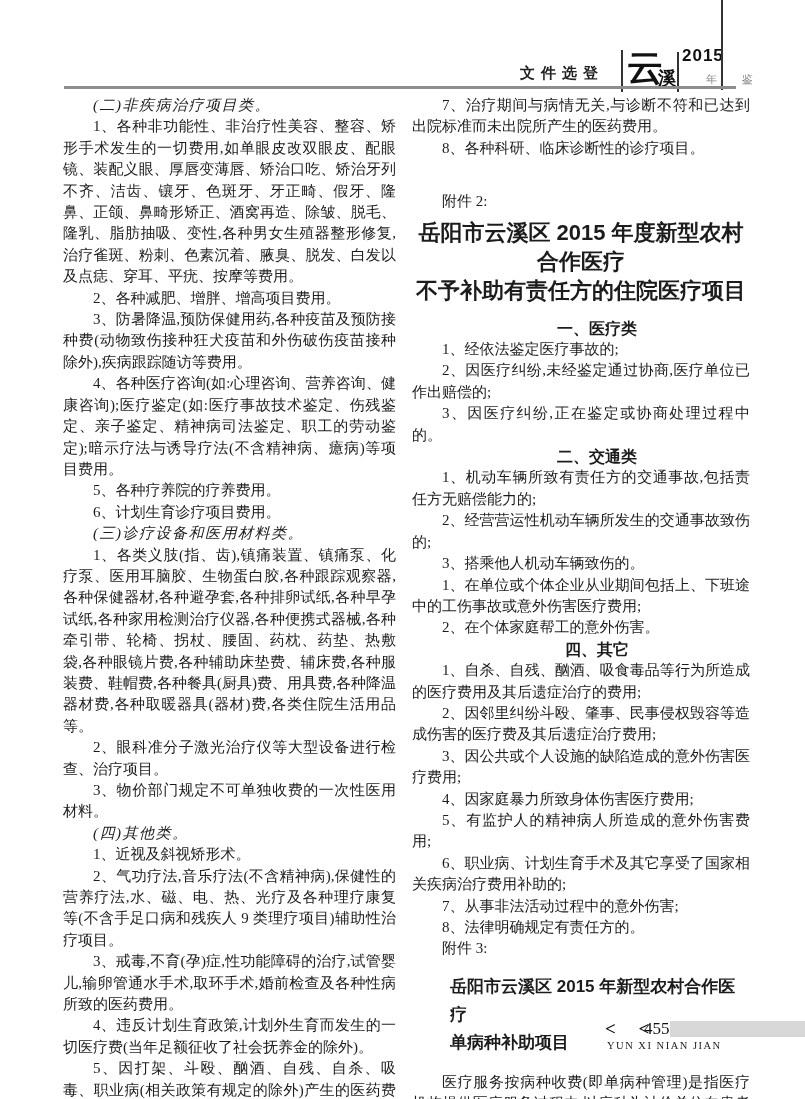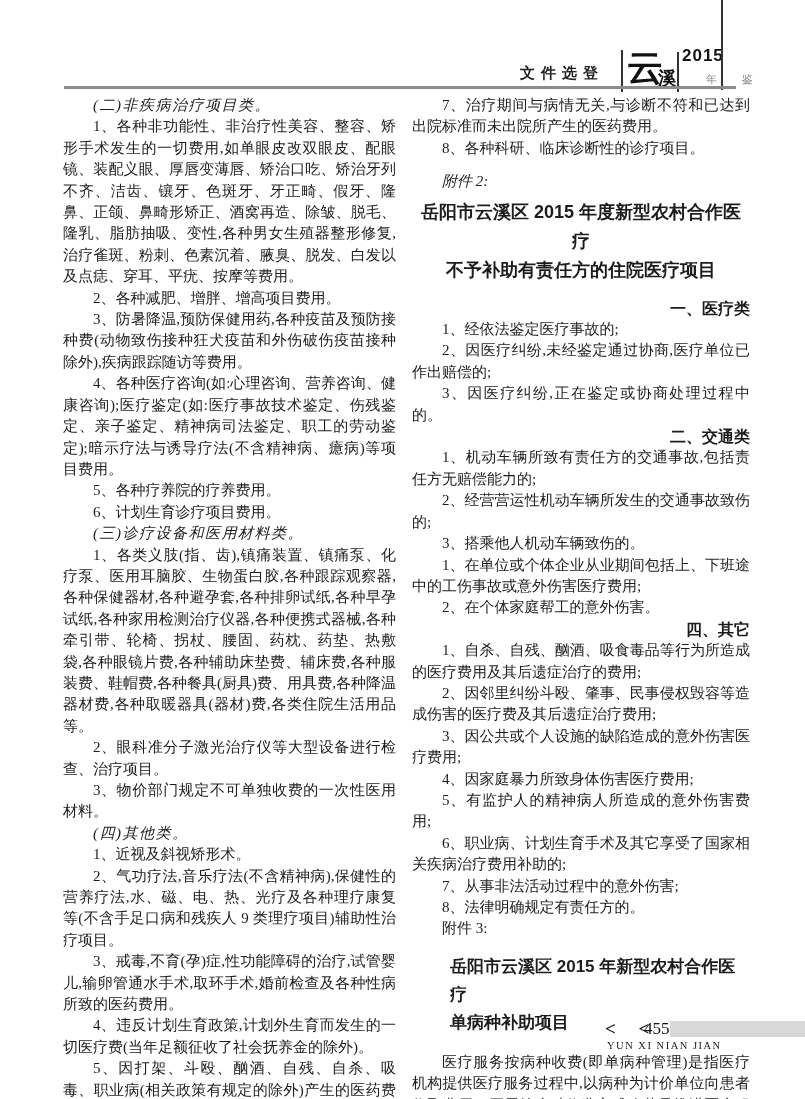--- a/index.html
+++ b/index.html
@@ -54,27 +54,27 @@
   .para {
     font-size: 15px; line-height: 21.4px;
     text-align: justify; text-indent: 2em;
   }
   .s-kai {
     font-style: italic; letter-spacing: 1.5px;
     font-family: "Liberation Serif", "DejaVu Serif", serif;
   }
   .s-heading {
     font-family: "Liberation Sans", "DejaVu Sans", sans-serif;
-    font-weight: bold; font-size: 16px; text-align: right;
+    font-weight: bold; font-size: 16px; text-align: center;
   }
-  .s-label-spaced { margin-top: 12px; font-style: italic; }
+  .s-label-spaced { margin-top: 32px; }
   .s-title-center {
     white-space: pre-line; text-indent: 0; text-align: center;
     font-family: "Liberation Sans", "DejaVu Sans", sans-serif;
-    font-weight: bold; font-size: 18px; line-height: 29px;
+    font-weight: bold; font-size: 22px; line-height: 29px;
     margin: 5px 0 13px;
   }
   .s-title-left {
     white-space: pre-line; text-indent: 0; text-align: left;
     font-family: "Liberation Sans", "DejaVu Sans", sans-serif;
     font-weight: bold; font-size: 17px; line-height: 28px;
     padding-left: 2em; margin: 13px 4px 15px;
   }
 
   

